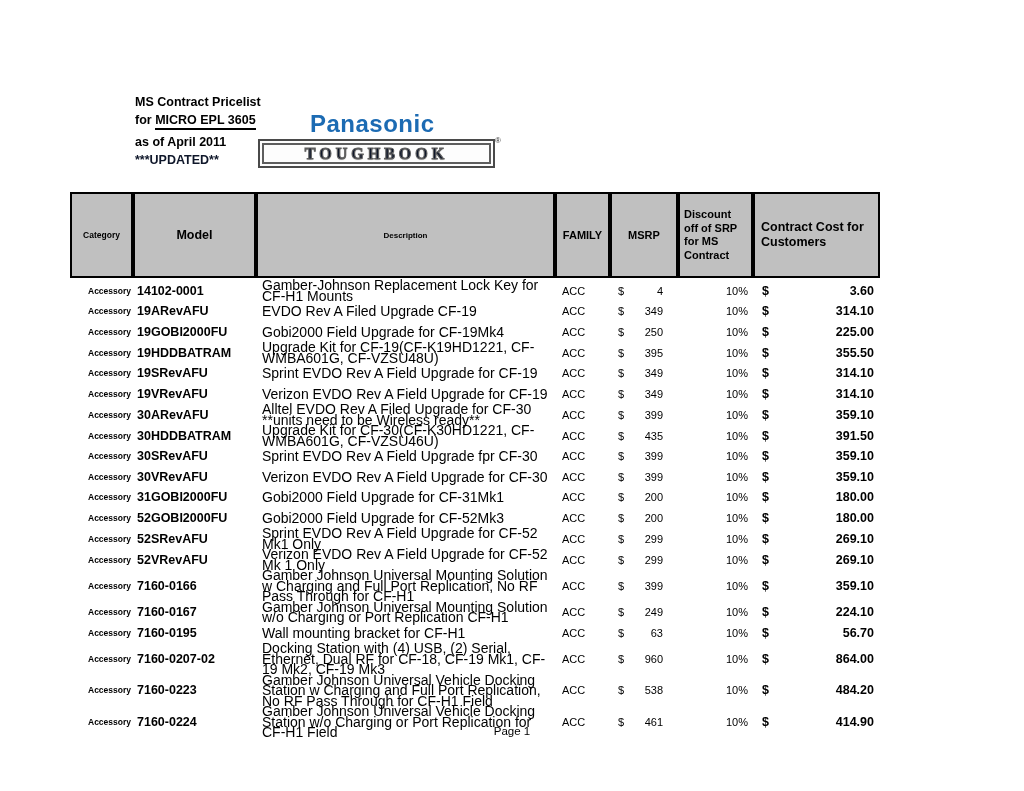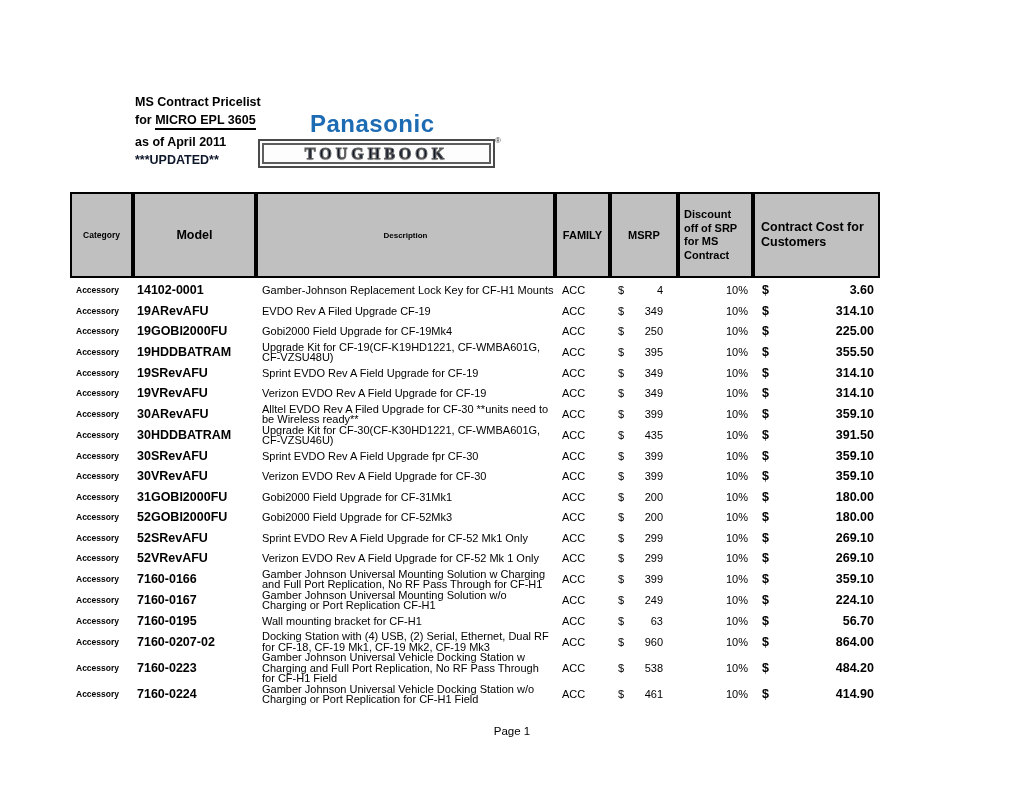--- a/index.html
+++ b/index.html
@@ -69,23 +69,23 @@
   .h-cost { font-size: 12.5px; line-height: 15px; padding: 0 6px; }
 
   .tbody { width: 810px; padding-left: 2px; padding-top: 2px; }
   .trow {
     display: grid;
     grid-template-columns: 63px 123px 299px 55px 68px 75px auto;
     min-height: 20.5px;
     align-items: center;
   }
   .c { }
-  .cell-cat  { font-size: 8.5px; font-weight: bold; padding-left: 4px; }
+  .cell-cat  { font-size: 8.5px; font-weight: bold; padding-left: 4px; margin-left: 12px; }
   .cell-model{ font-size: 12.5px; font-weight: bold; padding-left: 2px; white-space: nowrap; }
-  .cell-desc { font-size: 11px; line-height: 10.5px; padding-left: 4px; padding-right: 3px; }
+  .cell-desc { font-size: 14px; line-height: 10.5px; padding-left: 4px; padding-right: 3px; }
   .cell-fam  { font-size: 11px; padding-left: 5px; }
   .cell-msrp { font-size: 11px; display: flex; justify-content: space-between; padding-left: 6px; padding-right: 17px; }
   .cell-disc { font-size: 11px; text-align: right; padding-right: 7px; }
   .cell-cost { font-size: 12.5px; font-weight: bold; display: flex; justify-content: space-between; padding-left: 7px; padding-right: 6px; }
 
   
   .page-footer {
     position: absolute; left: 0; right: 0; top: 725px;
     text-align: center; font-size: 11.5px;
   }

